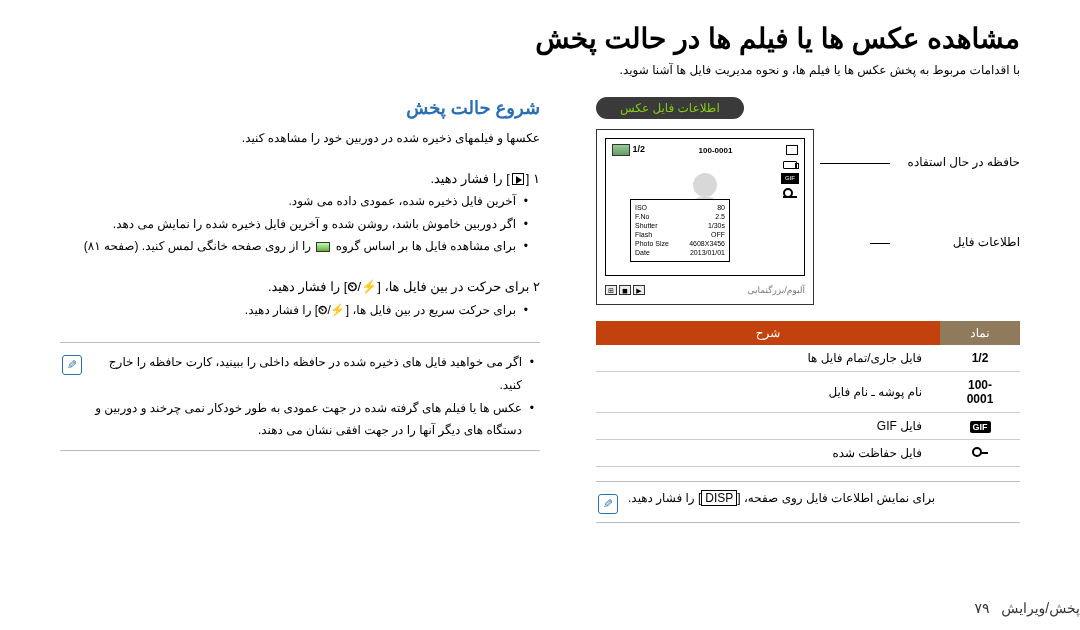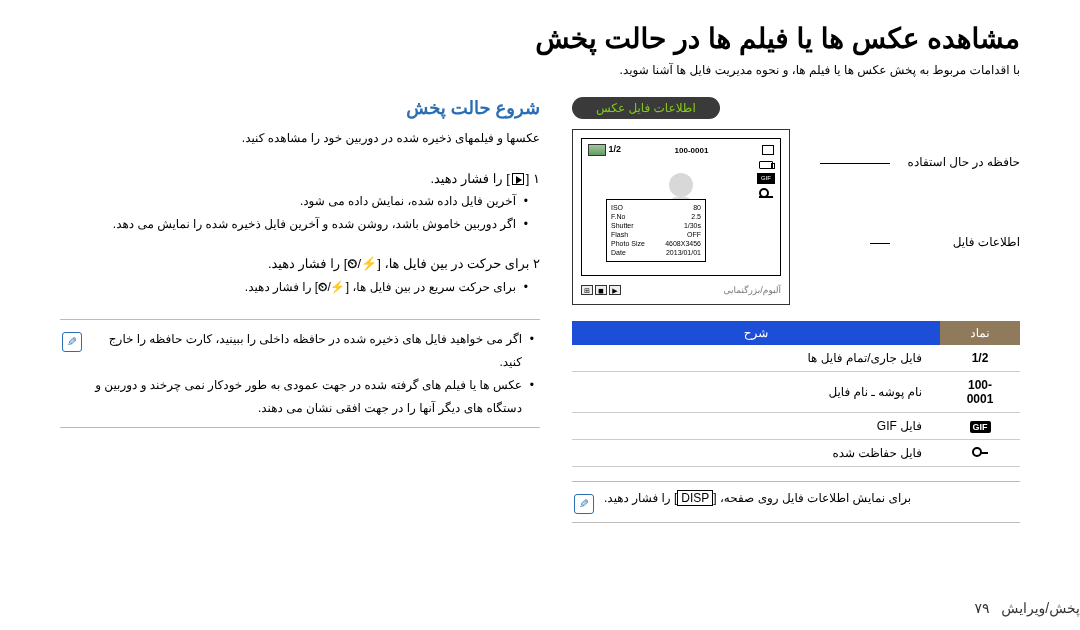--- a/index.html
+++ b/index.html
@@ -20,21 +20,21 @@
     margin-bottom: 8px;
   }
   .intro {
     text-align: right;
     font-size: 12px;
     margin-bottom: 20px;
   }
   .cols {
     display: flex;
     flex-direction: row-reverse;
-    gap: 32px;
+    gap: 56px;
   }
   .col-right { flex: 0 0 480px; }
   .col-left  { flex: 1; position: relative; }
 
   .h2 { font-size: 18px; font-weight: bold; color: #2a6fb3; margin-bottom: 8px; }
   .p  { font-size: 12px; line-height: 1.9; text-align: right; }
   .sub-h { font-size: 13px; margin-top: 21px; margin-bottom: 4px; font-weight: normal; color:#000; }
   .bullet-list { list-style: none; padding-right: 12px; }
   .bullet-list li { position: relative; padding-right: 12px; line-height: 1.9; }
   .bullet-list li::before { content: "•"; position: absolute; right: 0; top: 0; }
@@ -125,21 +125,21 @@
     position:absolute; left:8px; right:8px; bottom:6px; height:16px;
     font-size:9px; display:flex; justify-content:space-between; align-items:center; direction:rtl;
   }
   .bb-right { color:#777; }
   .bb-left { display:flex; gap:2px; }
   .bb-left span { width:12px; height:10px; border:1px solid #333; background:#eee; font-size:7px; text-align:center; line-height:9px;}
 
   
   table { width: 100%; border-collapse: collapse; direction: rtl; }
   thead th {
-    background: #1d4ed8; color:#fff; font-weight:normal; font-size:12px;
+    background: #c2410c; color:#fff; font-weight:normal; font-size:12px;
     padding: 5px 18px; text-align:center; border:none;
   }
   thead th:first-child { background:#8f7b5b; width:80px; }
   tbody td { border-bottom:1px solid #ccc; padding:6px 18px; font-size:12px; }
   tbody td.sym { text-align:center; width:80px; font-weight:bold; direction:ltr; }
   .sym-gif { display:inline-block; background:#000; color:#fff; border-radius:2px; font-size:9px; padding:1px 3px; }
   .sym-key { display:inline-block; width:16px; height:10px; position:relative; }
   .sym-key::before { content:""; position:absolute; left:0; top:0; width:6px; height:6px; border:2px solid #000; border-radius:50%; }
   .sym-key::after  { content:""; position:absolute; left:8px; top:5px; width:8px; height:0; border-top:2px solid #000; }
 
@@ -170,22 +170,27 @@
   <div class="col-right">
     <div class="h2">شروع حالت پخش</div>
     <div class="p">عکسها و فیلمهای ذخیره شده در دوربین خود را مشاهده کنید.</div>
 
     <div class="sub-h">
       <span>۱</span>
       [<span class="play-btn"></span>]
       <span>را فشار دهید.</span>
     </div>
     <ul class="bullet-list">
-      <li>آخرین فایل داده شده، نمایش داده می شود.</li>
+      <li>آخرین فایل ذخیره شده، عمودی داده می شود.</li>
       <li>اگر دوربین خاموش باشد، روشن شده و آخرین فایل ذخیره شده را نمایش می دهد.</li>
+      <li>
+        <span>برای مشاهده فایل ها بر اساس گروه</span>
+        <span class="group-ico"></span>
+        <span>را از روی صفحه خانگی لمس کنید. (صفحه ۸۱)</span>
+      </li>
     </ul>
 
     <div class="sub-h">
       <span>۲</span>
       برای حرکت در بین فایل ها، [<span class="flash-ico">⚡</span>/<span class="flash-ico">⏲</span>] را فشار دهید.
     </div>
     <ul class="bullet-list">
       <li>
         برای حرکت سریع در بین فایل ها، [<span class="flash-ico">⚡</span>/<span class="flash-ico">⏲</span>] را فشار دهید.
       </li>

